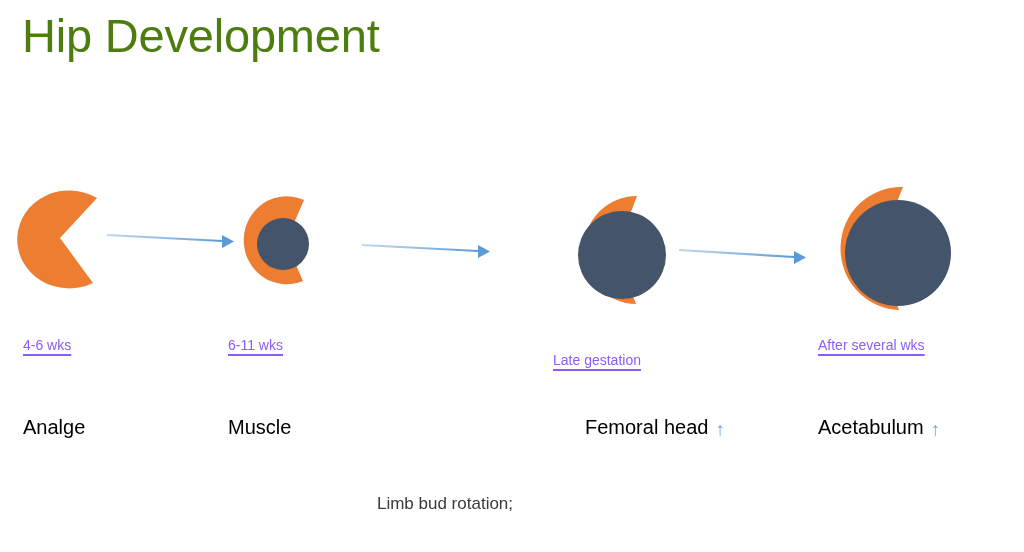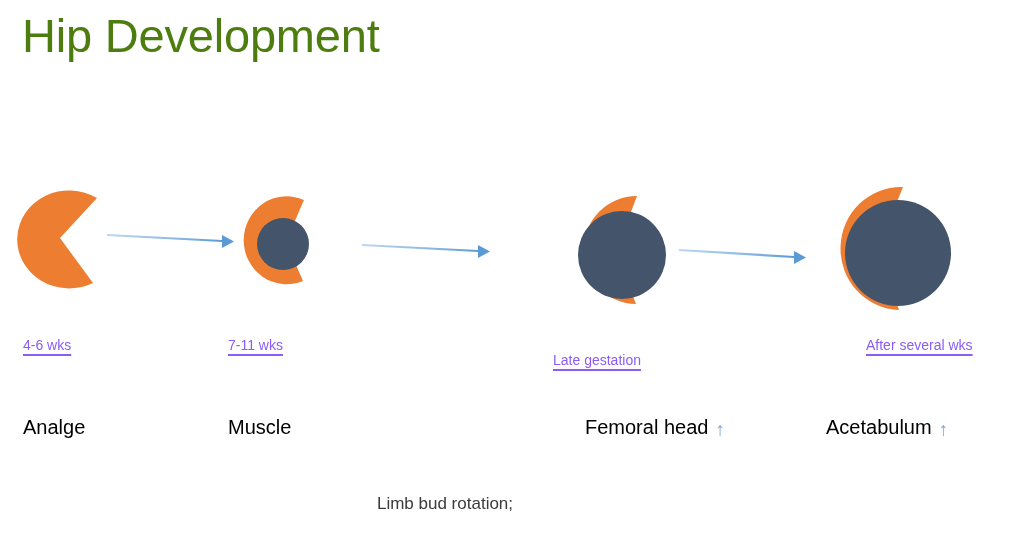--- a/index.html
+++ b/index.html
@@ -146,32 +146,32 @@
       <path d="M 794 251 L 806 257.5 L 794 264 Z" fill="#5B9BD5"></path>
     </g>
   </svg>
 </div>
 
 <div class="stage-label" style="left:23px;top:337px;">4-6 wks</div>
 <div class="stage-sublabel" style="left:23px;top:416px;">
   <span>Analge</span>
 </div>
 
-<div class="stage-label" style="left:228px;top:337px;">7-11 wks</div>
+<div class="stage-label" style="left:228px;top:337px;">6-11 wks</div>
 <div class="stage-sublabel" style="left:228px;top:416px;">
   <span>Muscle</span>
 </div>
 
 <div class="stage-label" style="left:553px;top:352px;">Late gestation</div>
 <div class="stage-sublabel" style="left:553px;top:416px;margin-left:32px;">
   <span>Femoral head</span>
   <span class="up-arrow">↑</span>
 </div>
 
-<div class="stage-label" style="left:818px;top:337px;margin-left:48px;">After several wks</div>
-<div class="stage-sublabel" style="left:818px;top:416px;margin-left:8px;">
+<div class="stage-label" style="left:818px;top:337px;">After several wks</div>
+<div class="stage-sublabel" style="left:818px;top:416px;">
   <span>Acetabulum</span>
   <span class="up-arrow">↑</span>
 </div>
 
 <div id="bottom-caption">
   <span class="cap-line">Limb bud rotation;</span>
 </div>
 
 </body></html>

